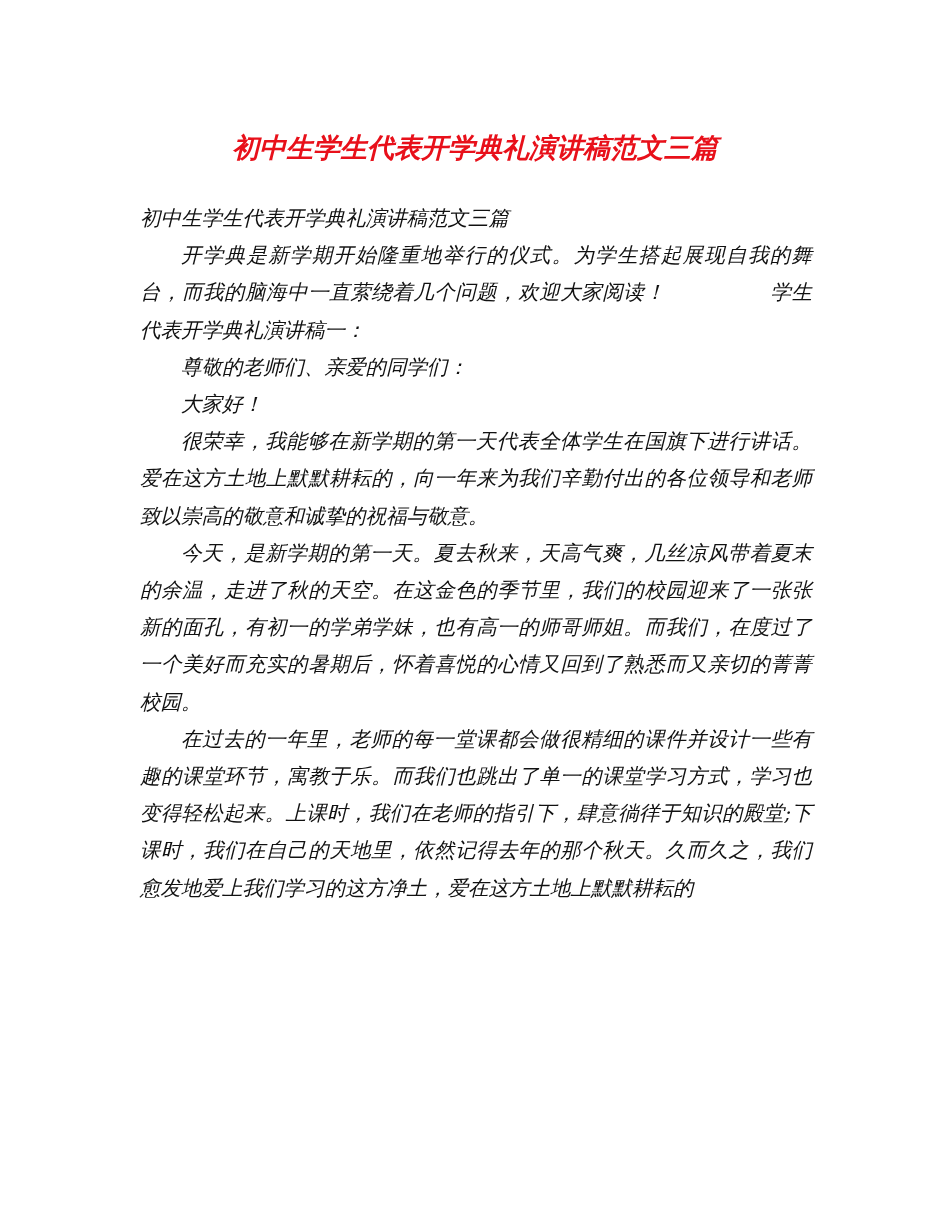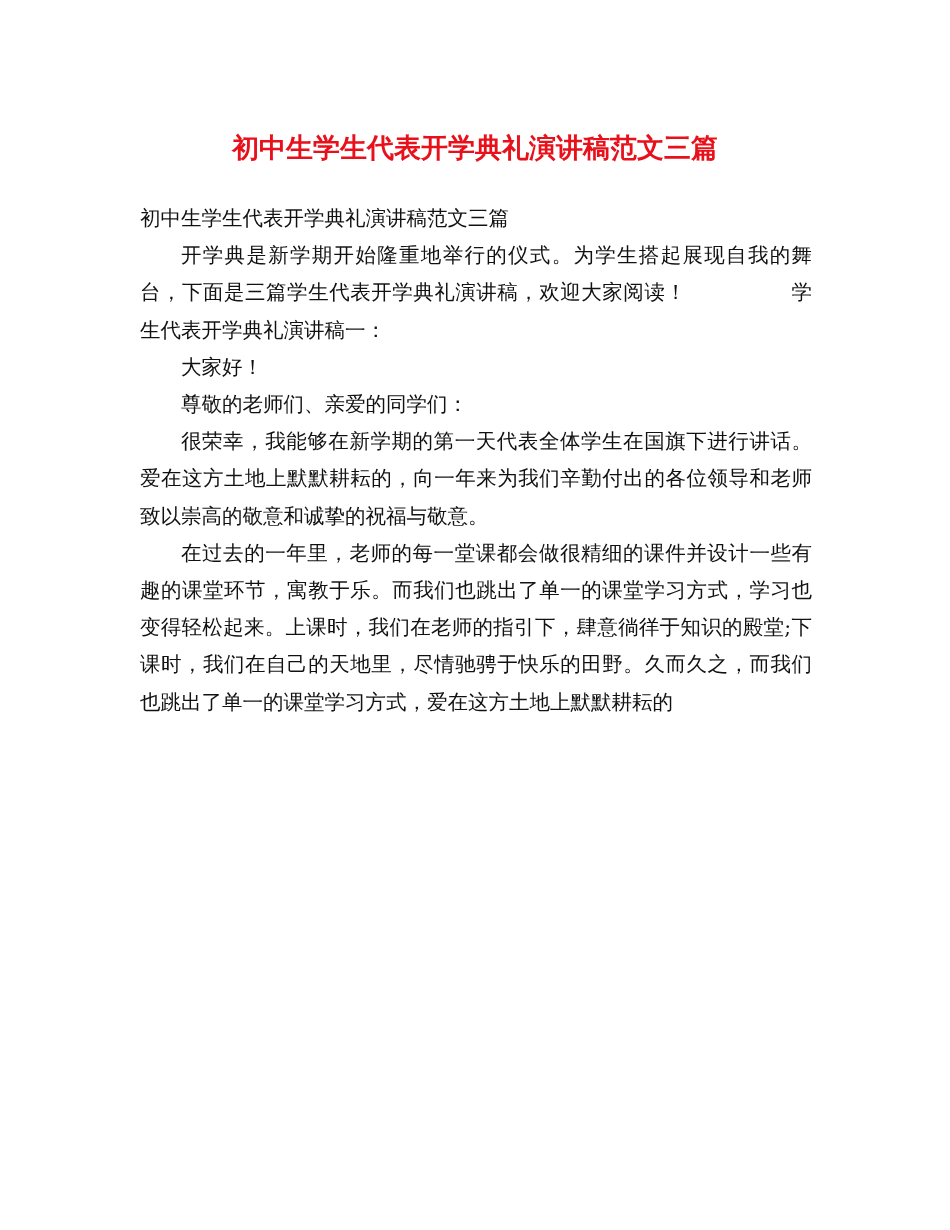--- a/index.html
+++ b/index.html
@@ -1,36 +1,37 @@
 <!DOCTYPE html>
 <html><head>
 <meta charset="utf-8">
 <style>
   html, body { margin: 0; padding: 0; background: #ffffff; }
   body { width: 950px; height: 1230px; position: relative; overflow: hidden; }
-  .page { position: absolute; left: 0; top: 0; width: 950px; height: 1230px; background: #fff; }
+  .page { position: absolute; left: 0; top: 0; width: 950px; height: 1230px; background: #fff; font-style: italic; }
   .title {
     position: absolute; left: 0; top: 128px; width: 950px; text-align: center;
     color: #e8101a; font-family: "DejaVu Serif", serif; font-weight: bold;
     font-size: 27px; line-height: 40px; letter-spacing: 0px;
   }
   .body {
     position: absolute; left: 140px; top: 200px; width: 672px;
     font-family: "DejaVu Serif", serif; font-size: 20.5px; line-height: 37.2px;
     color: #111; text-align: justify; text-justify: inter-character;
   }
   .body p { margin: 0; }
   .indent { text-indent: 41px; }
 </style>
 </head>
 <body>
 
 <div class="page">
   <div class="title">初中生学生代表开学典礼演讲稿范文三篇</div>
   <div class="body">
     <p>初中生学生代表开学典礼演讲稿范文三篇</p>
-    <p class="indent">开学典是新学期开始隆重地举行的仪式。为学生搭起展现自我的舞台，下面是三篇学生代表开学典礼演讲稿，欢迎大家阅读！　　　　　学生代表开学典礼演讲稿一：</p>
+    <p class="indent">开学典是新学期开始隆重地举行的仪式。为学生搭起展现自我的舞台，而我的脑海中一直萦绕着几个问题，欢迎大家阅读！　　　　　学生代表开学典礼演讲稿一：</p>
+    <p class="indent">尊敬的老师们、亲爱的同学们：</p>
     <p class="indent">大家好！</p>
-    <p class="indent">尊敬的老师们、亲爱的同学们：</p>
     <p class="indent">很荣幸，我能够在新学期的第一天代表全体学生在国旗下进行讲话。爱在这方土地上默默耕耘的，向一年来为我们辛勤付出的各位领导和老师致以崇高的敬意和诚挚的祝福与敬意。</p>
-    <p class="indent">在过去的一年里，老师的每一堂课都会做很精细的课件并设计一些有趣的课堂环节，寓教于乐。而我们也跳出了单一的课堂学习方式，学习也变得轻松起来。上课时，我们在老师的指引下，肆意徜徉于知识的殿堂;下课时，我们在自己的天地里，尽情驰骋于快乐的田野。久而久之，而我们也跳出了单一的课堂学习方式，爱在这方土地上默默耕耘的</p>
+    <p class="indent">今天，是新学期的第一天。夏去秋来，天高气爽，几丝凉风带着夏末的余温，走进了秋的天空。在这金色的季节里，我们的校园迎来了一张张新的面孔，有初一的学弟学妹，也有高一的师哥师姐。而我们，在度过了一个美好而充实的暑期后，怀着喜悦的心情又回到了熟悉而又亲切的菁菁校园。</p>
+    <p class="indent">在过去的一年里，老师的每一堂课都会做很精细的课件并设计一些有趣的课堂环节，寓教于乐。而我们也跳出了单一的课堂学习方式，学习也变得轻松起来。上课时，我们在老师的指引下，肆意徜徉于知识的殿堂;下课时，我们在自己的天地里，依然记得去年的那个秋天。久而久之，我们愈发地爱上我们学习的这方净土，爱在这方土地上默默耕耘的</p>
   </div>
 </div>
 
 </body></html>

